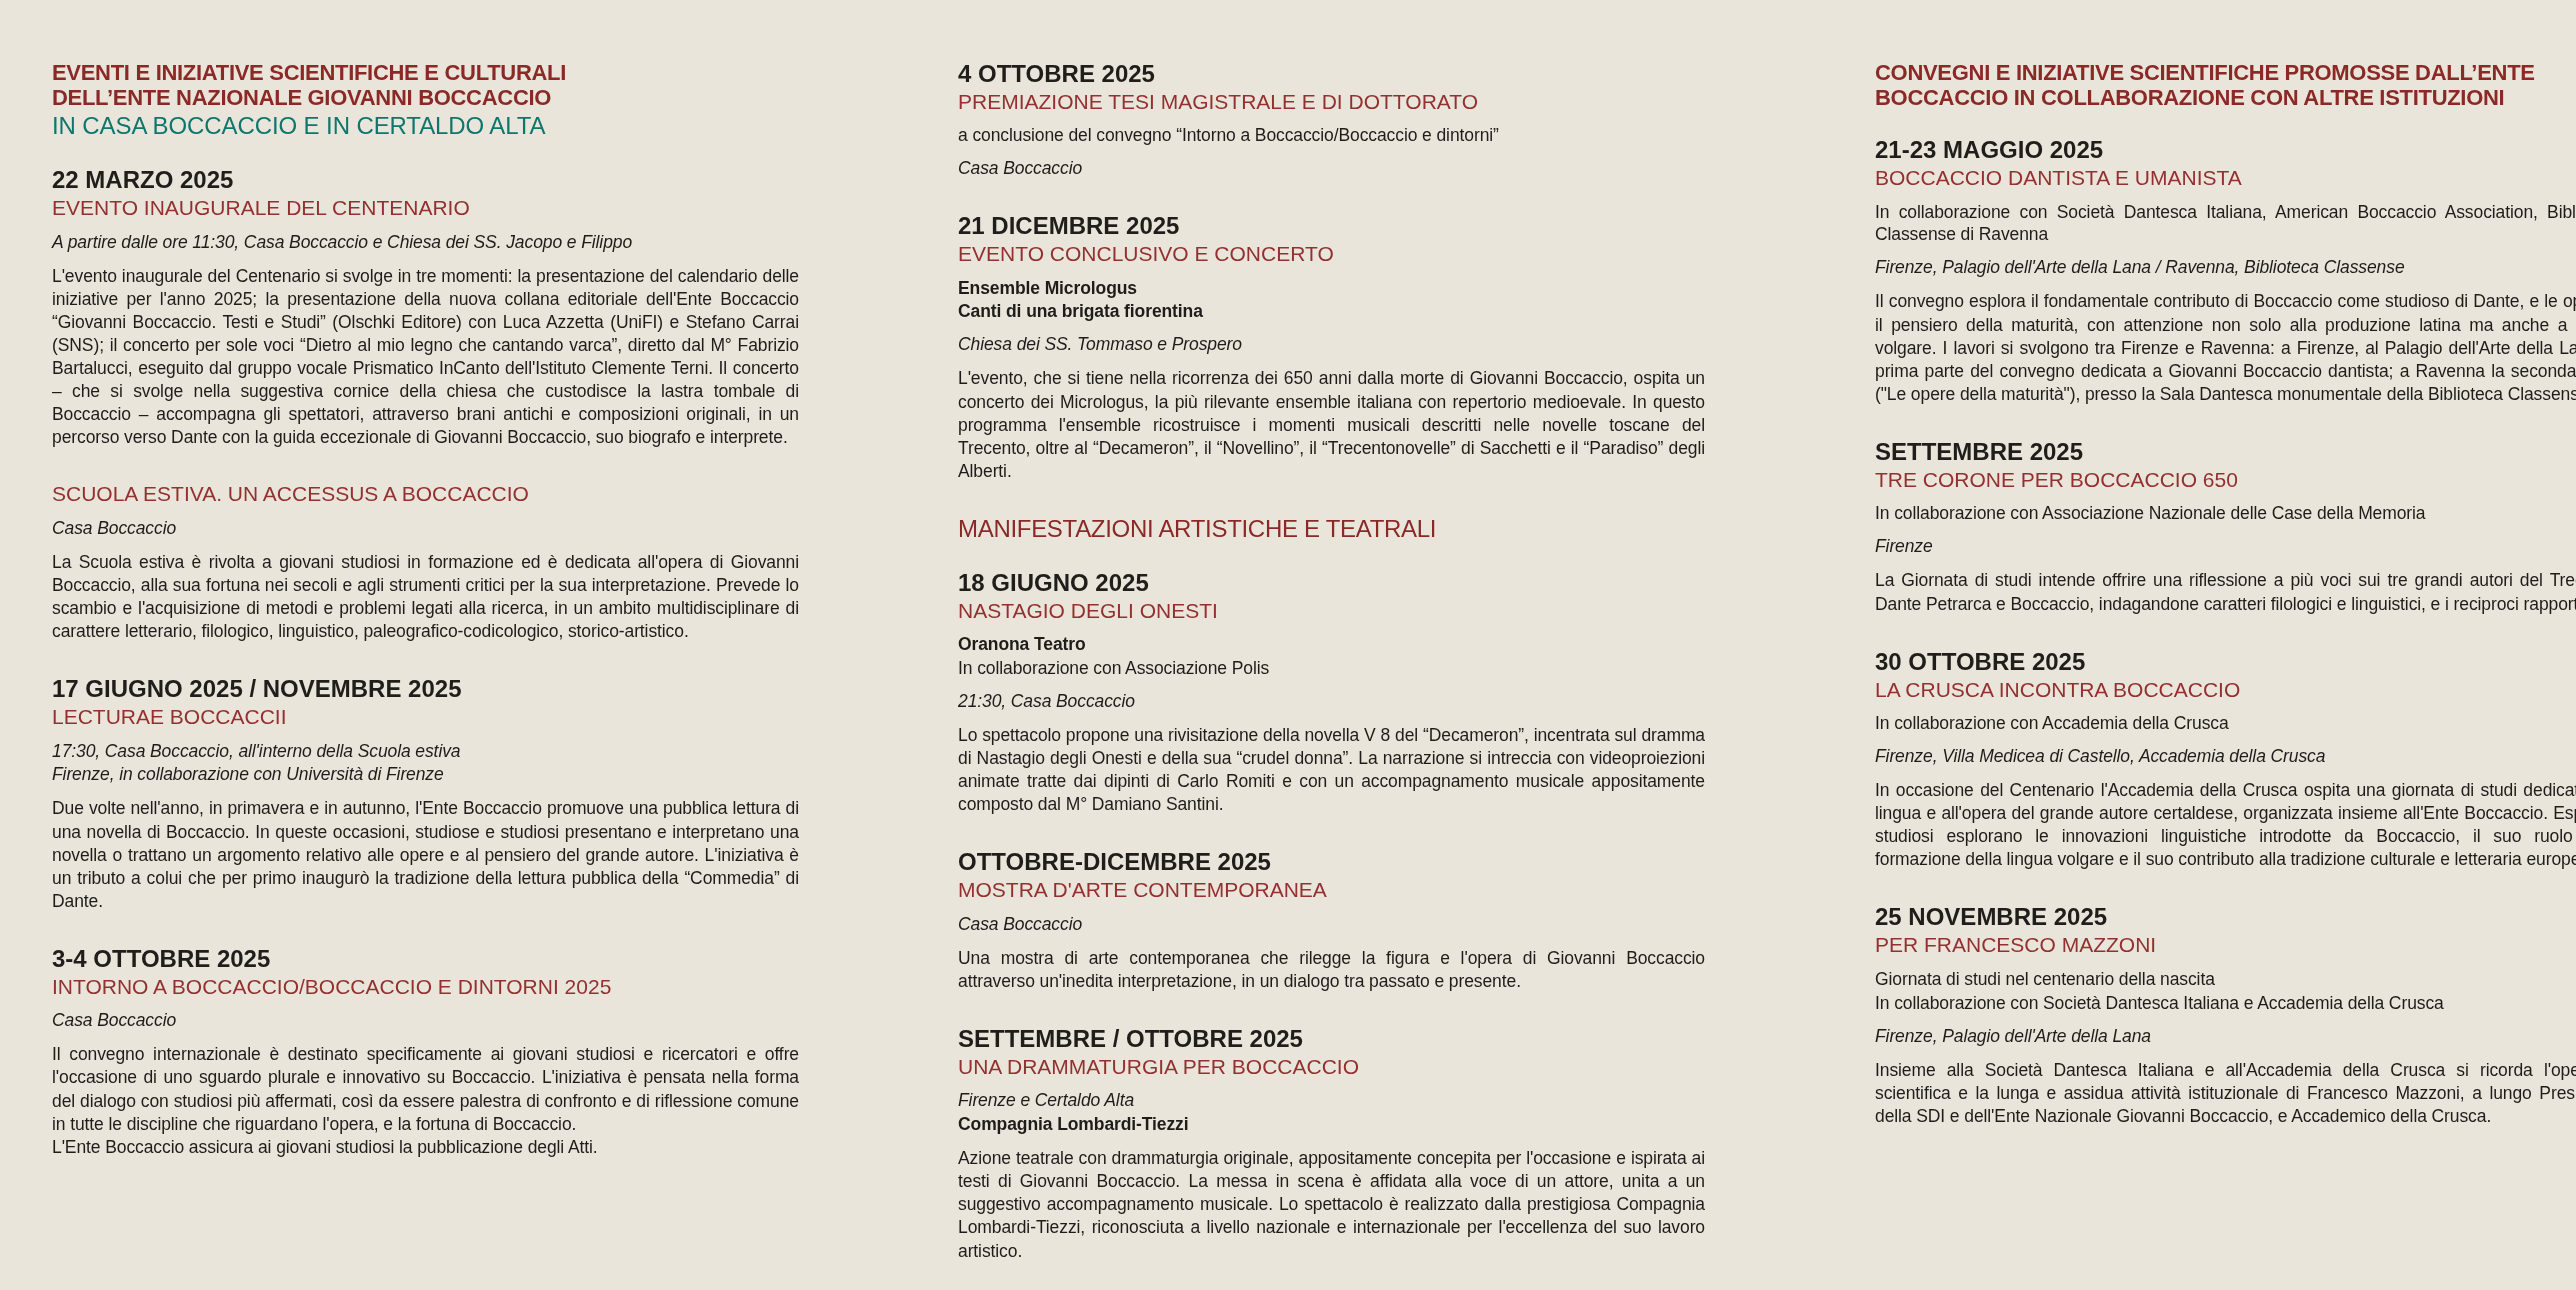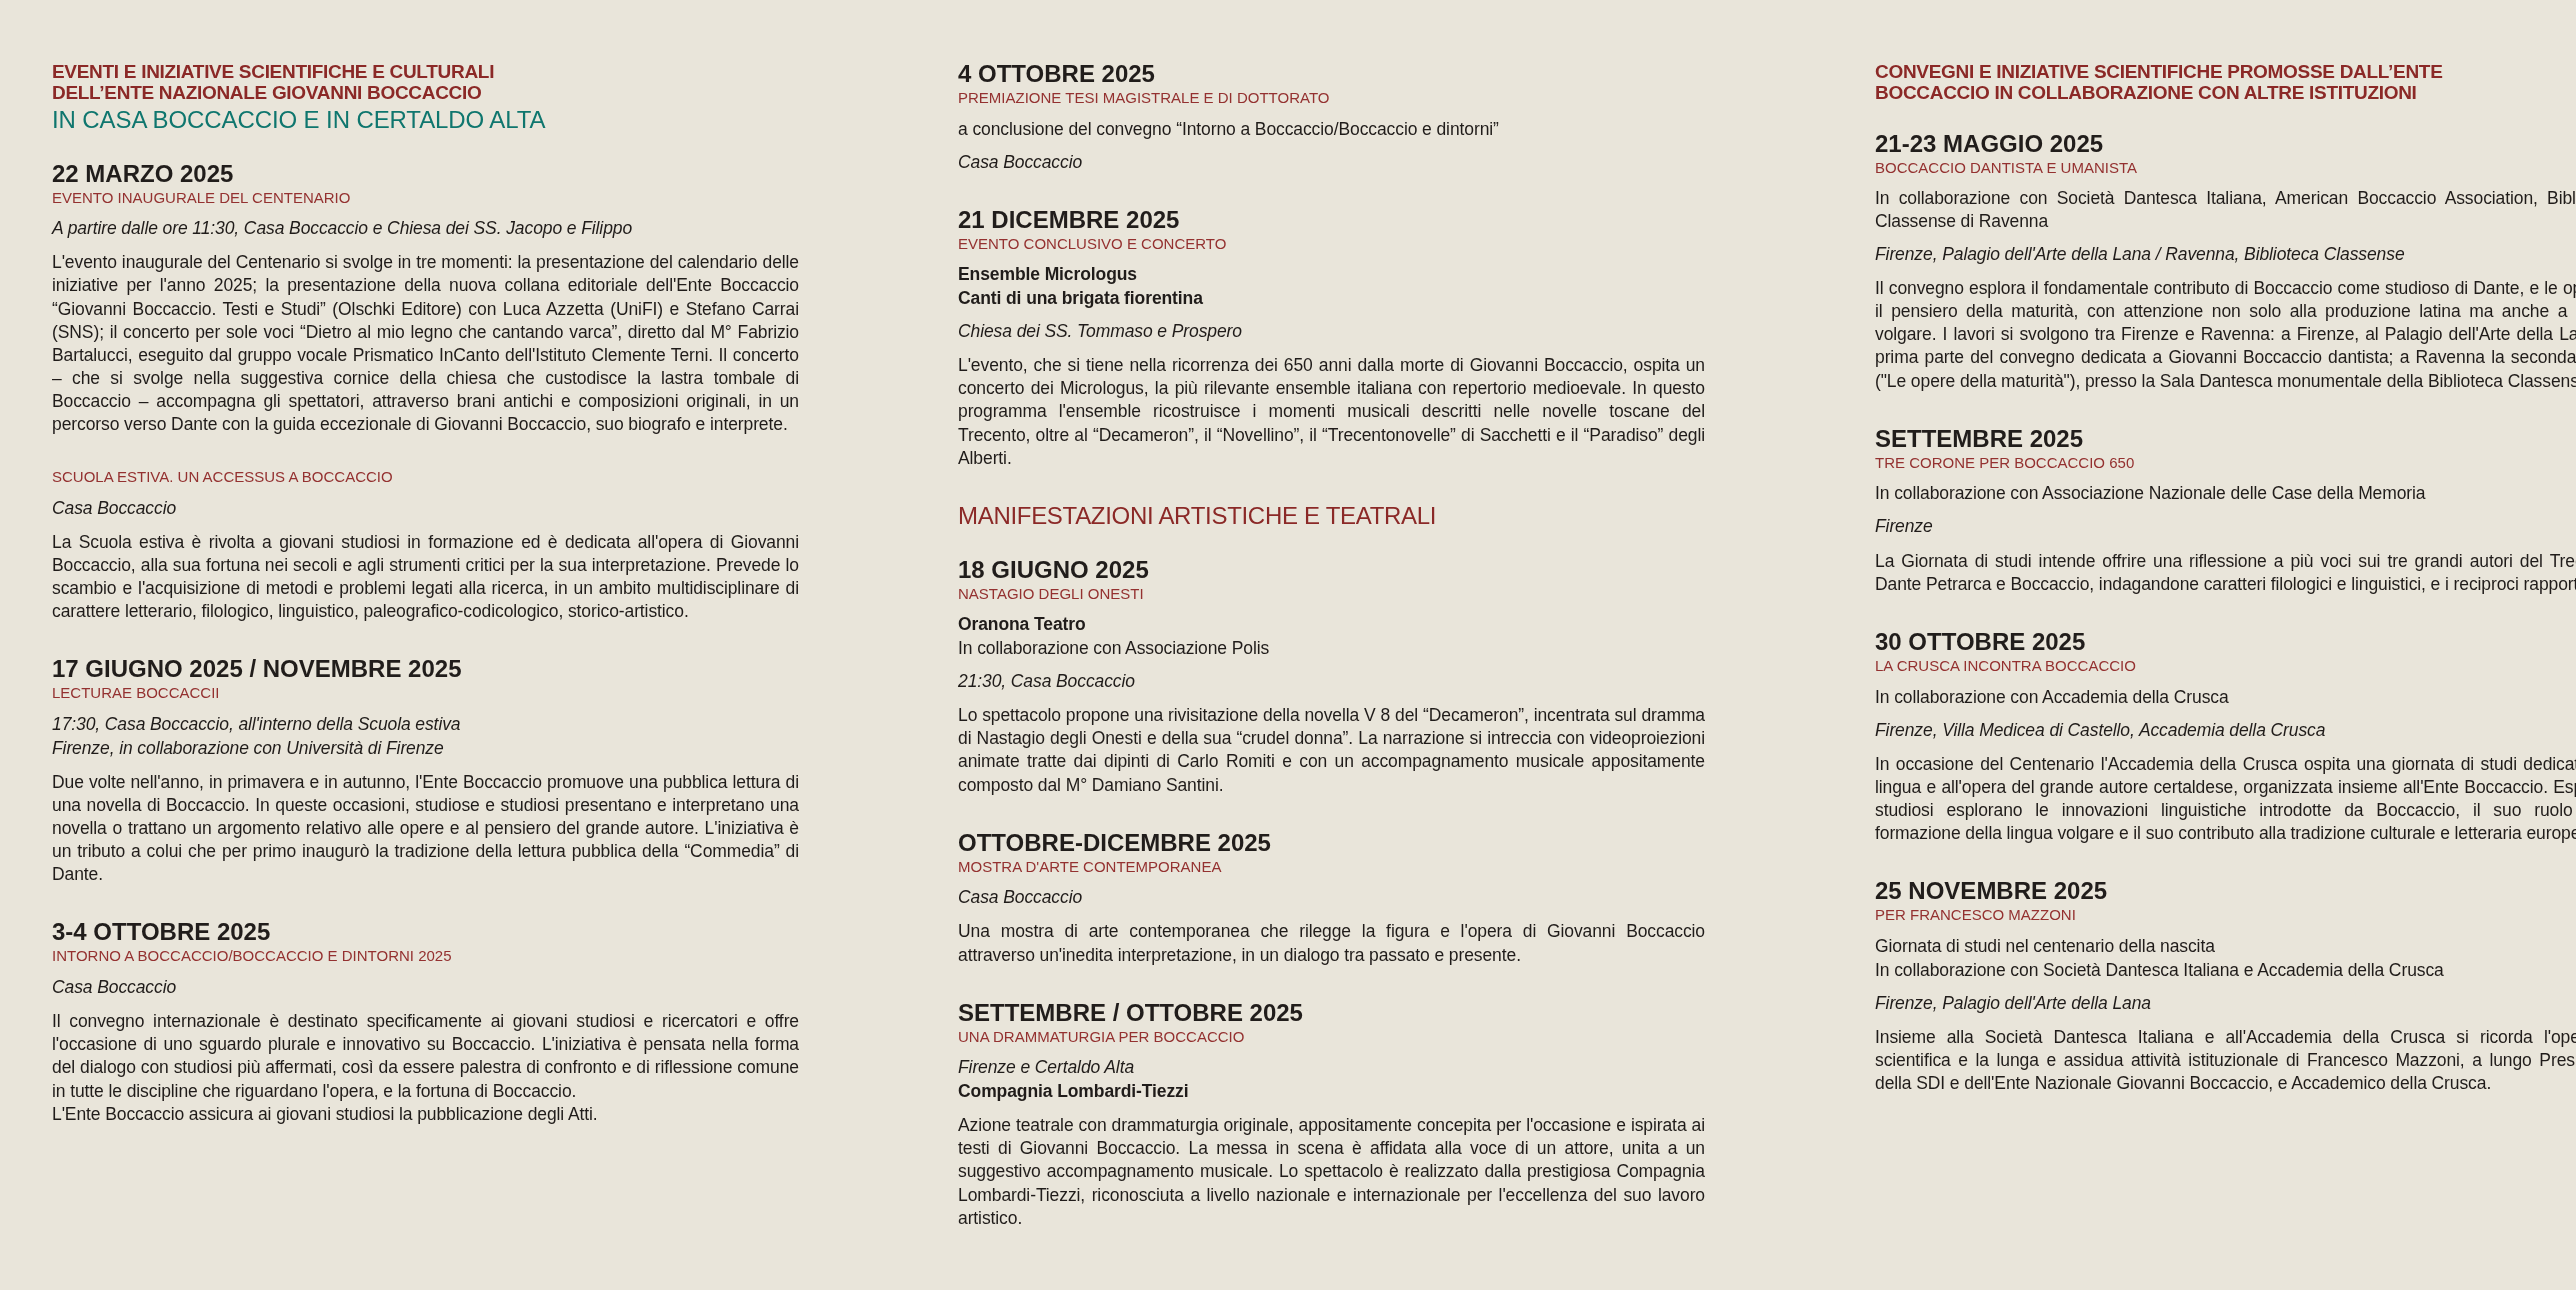--- a/index.html
+++ b/index.html
@@ -21,21 +21,21 @@
     position: absolute;
     top: 61px;
     width: 747px;
   }
   #col-1 { left: 52px; }
   #col-2 { left: 958px; }
   #col-3 { left: 1875px; }
 
   .col-header { margin: 0 0 27px 0; }
   .col-header .hline {
-    font-size: 19px;
+    font-size: 22px;
     font-weight: bold;
     color: #8b2927;
     line-height: 1.12;
     letter-spacing: -0.3px;
   }
   .col-header .hsub {
     font-size: 24px;
     font-weight: normal;
     color: #0f766e;
     line-height: 1.12;
@@ -54,21 +54,21 @@
 
   .event { margin: 0 0 33px 0; }
   .event .date {
     font-size: 24px;
     font-weight: bold;
     line-height: 1.08;
     margin: 0 0 3.1px 0;
     color: #211d1b;
   }
   .event .title {
-    font-size: 15px;
+    font-size: 21px;
     font-weight: normal;
     line-height: 1.1;
     margin: 0 0 11.3px 0;
     color: #943130;
   }
   .meta-group { margin: 0; }
   .meta {
     font-size: 17.5px;
     line-height: 1.3;
     margin: 0;

